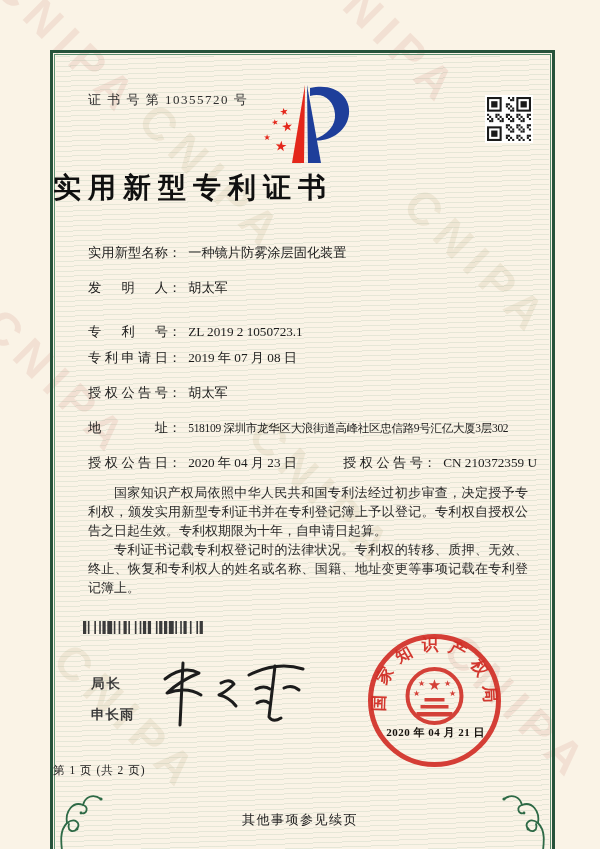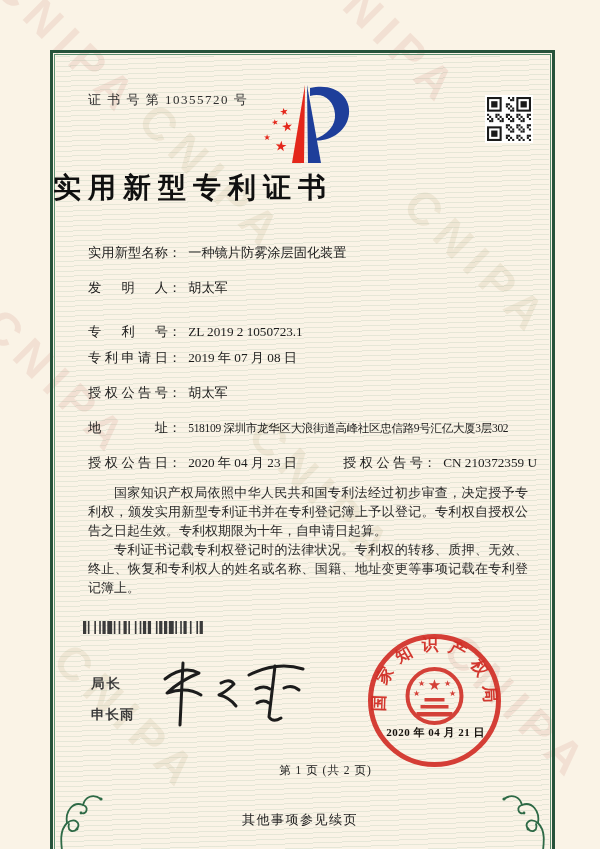--- a/index.html
+++ b/index.html
@@ -61,22 +61,22 @@
     font-family:"Liberation Sans","DejaVu Sans",sans-serif;
     font-size:13.5px; font-weight:700; letter-spacing:1px; color:#3a3a3a;margin-top:7px;
   }
   .signature{position:absolute; left:100px; top:600px;}
   .seal{position:absolute; left:313px; top:579px; opacity:.95;}
   .seal-date{
     position:absolute; left:305px; top:672px; width:155px; text-align:center;
     font-size:11px; font-weight:bold; color:#17120e; z-index:3; letter-spacing:0.5px;
   }
   .page-info{
-    position:absolute; left:0; right:0; top:710px; text-align:center;
-    font-size:11.5px; color:#222; letter-spacing:1px;padding-left:46px;
+    position:absolute; left:0; right:0; top:710px; 
+    font-size:11.5px; color:#222; letter-spacing:1px;
   }
   .footer-note{
     position:absolute; left:0; right:0; top:811px; text-align:center;
     font-size:13px; color:#222; letter-spacing:1.5px; z-index:2;
   }
   .flourish{position:absolute; bottom:6px;}
   .flourish.left{left:4px;}
   .flourish.right{right:4px; transform:scaleX(-1);}
 </style>
 </head>

